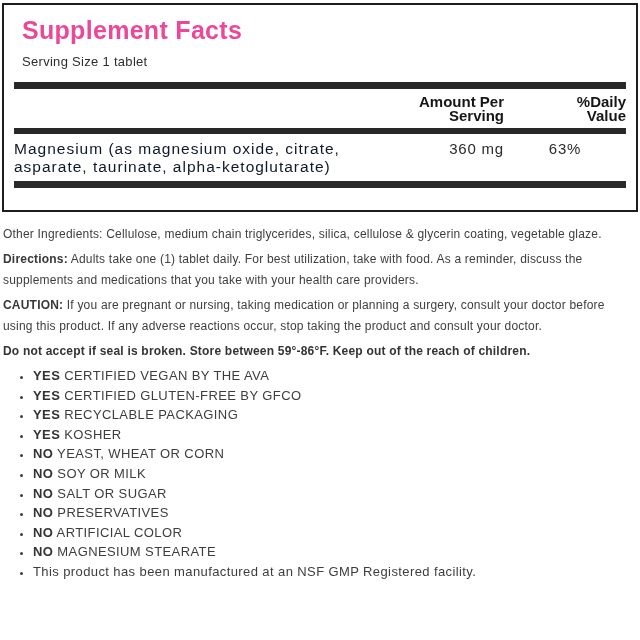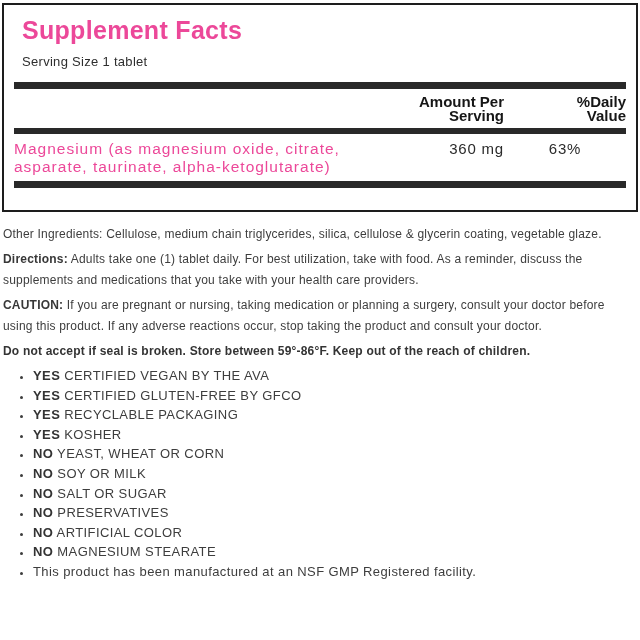--- a/index.html
+++ b/index.html
@@ -66,21 +66,21 @@
     color: #161616;
   }
 
   .nut-row { margin-top: 6px; }
   .nut-name {
     grid-column: 1;
     max-width: 335px;
     font-size: 15.5px;
     line-height: 17.5px;
     letter-spacing: 1px;
-    color: #ec4899;
+    color: #0f172a;
   }
   .nut-amount {
     grid-column: 2;
     text-align: right;
     font-size: 15px;
     letter-spacing: 0.8px;
     color: #2b2b2b;
   }
   .nut-dv {
     grid-column: 3;

